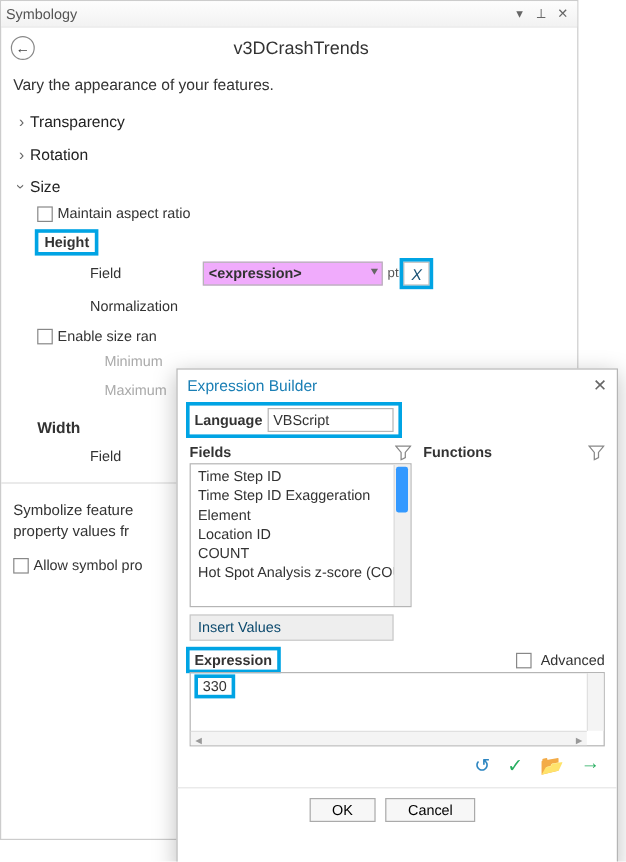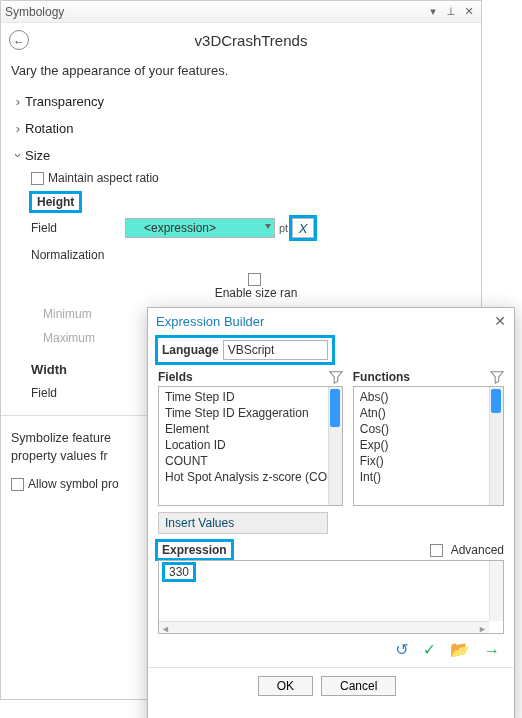--- a/index.html
+++ b/index.html
@@ -13,24 +13,24 @@
   .subtitle { flex:1; text-align:center; font-size:15px; color:#333;}
   .vary { font-size:13px; color:#333; padding:6px 10px 10px 10px;}
   .expander-row { display:flex; align-items:center; padding:6px 0 6px 10px; font-size:13px; color:#222;}
   .chevron { width:14px; text-align:center; color:#666;}
   .indent { padding-left: 30px; }
   .checkbox-row { display:flex; align-items:center; padding:2px 0;}
   .chk { width:13px;height:13px;border:1px solid #888; margin-right:4px; display:inline-block;}
   .highlight-blue { outline: 3px solid #00a4e4; outline-offset: -1px; }
   .label-col { display:inline-block; width:100px; color:#333;}
   .muted { color:#aaa;}
-  .dd { background:#5eead4; border:1px solid #b5b5b5; height:20px; display:inline-flex; align-items:center; padding:0 18px; font-size:12px; position:relative;}
+  .dd { background:#f0abfc; border:1px solid #b5b5b5; height:20px; display:inline-flex; align-items:center; padding:0 4px; font-size:12px; position:relative;font-weight:bold;}
   .dd .caret { position:absolute; right:3px; top:5px; border-left:3px solid transparent;border-right:3px solid transparent;border-top:5px solid #666;}
   .width-hdr { font-size:13px; font-weight:bold; padding:12px 0 4px 26px;}
-  .row { padding:5px 0 5px 26px;}
+  .row { padding:5px 0 5px 26px;margin-left:44px;}
   .bottomtext { padding:14px 10px 0 10px; font-size:12.5px; line-height:1.4; }
   .sep { border-top:1px solid #ddd; margin:10px 0 0 0;}
   
   .popup { position:absolute; left:147px; top:293px; width:368px; height:420px; background:#fff; border:1px solid #b5b5b5; box-shadow:0 4px 18px rgba(0,0,0,0.25);margin-top:14px;}
   .popup-title { display:flex; align-items:center; height:26px; padding:0 8px; color:#1b7fb5; font-size:13px;}
   .popup-title .x { margin-left:auto; color:#666; font-size:14px;}
   .popup-body { padding:4px 10px 8px 10px;}
   .lang-row { display:flex; align-items:flex-end; gap:4px;}
   .lang-box { outline:3px solid #00a4e4; padding:2px 4px; display:inline-flex; align-items:center; gap:4px;}
   .lang-dd { border:1px solid #b5b5b5; height:20px; width:105px; display:inline-flex; align-items:center; padding:0 4px; position:relative; font-size:12px;}
@@ -38,21 +38,21 @@
   .col { flex:1; }
   .col-hdr { font-weight:bold; display:flex; align-items:center; justify-content:space-between; padding-bottom:2px;}
   .filter-icon { width:14px;height:14px; color:#888;}
   .listbox { border:1px solid #b5b5b5; height:120px; overflow:hidden; position:relative; font-size:12px; padding:2px 0;}
   .listbox .item { padding:1px 6px; white-space:nowrap; overflow:hidden; text-overflow:ellipsis;}
   .scroll-track { position:absolute; right:0; top:0; bottom:0; width:14px; background:#f0f0f0; border-left:1px solid #ddd;}
   .scroll-thumb { position:absolute; right:2px; width:10px; background:#3399ff; border-radius:2px;}
   .insert-dd { margin-top:6px; width:170px; border:1px solid #c8c8c8; background:#eee; height:22px; display:flex; align-items:center; padding:0 6px; color:#0c4a6e; position:relative;}
   .expr-hdr-row { display:flex; align-items:center; justify-content:space-between; margin-top:8px;}
   .expr-hdr { font-weight:bold; outline:3px solid #00a4e4; padding:1px 4px;}
-  .expr-box { border:1px solid #b5b5b5; height:74px; margin-top:2px; padding:4px 6px; position:relative; font-size:12px;}
+  .expr-box { border:1px solid #b5b5b5; height:62px; margin-top:2px; padding:4px 6px; position:relative; font-size:12px;}
   .bottom-icons { display:flex; justify-content:flex-end; gap:14px; padding:6px 4px 0 0; font-size:16px;}
   .btn-row { display:flex; justify-content:center; gap:8px; padding:8px 8px 8px 0; border-top:1px solid #e5e5e5;}
   .btn { border:1px solid #aaa; background:#f7f7f7; padding:2px 18px; font-size:12px;}
   .pt-lbl { font-size:11px; color:#555;}
   .xbtn { width:22px;height:20px;border:1px solid #bbb; display:inline-flex; align-items:center;justify-content:center; font-style:italic; font-family:serif; font-size:13px; color:#1a5276; outline:3px solid #00a4e4;}
   .adv-row { display:flex; align-items:center; gap:4px;}
 </style>
 </head>
 <body>
 
@@ -101,21 +101,21 @@
       <span class="pt-lbl">pt</span>
       <span class="xbtn">
           <span>X</span>
         </span>
     </div>
 
     <div class="row" style="padding-left:0;">
       <span class="label-col">Normalization</span>
     </div>
 
-    <div class="checkbox-row" style="padding-top:6px;flex-direction:column;">
+    <div class="checkbox-row" style="padding-top:6px;">
       <span class="chk"></span>
       <span>Enable size ran</span>
     </div>
     <div class="row" style="padding-left:12px;">
       <span class="label-col muted">Minimum</span>
     </div>
     <div class="row" style="padding-left:12px;">
       <span class="label-col muted">Maximum</span>
     </div>
 
@@ -178,33 +178,20 @@
           <span class="caret" style="right:6px;top:8px;"></span>
         </div>
       </div>
       <div class="col">
         <div class="col-hdr">
           <span>Functions</span>
           <svg class="filter-icon" viewBox="0 0 16 16">
               <path d="M1 2h14l-5 6v5l-4 2v-7z" fill="none" stroke="#888" stroke-width="1.2"></path>
             </svg>
         </div>
-        <div class="listbox">
-          <div id="functions-items">
-              <div class="item">Abs()</div>
-              <div class="item">Atn()</div>
-              <div class="item">Cos()</div>
-              <div class="item">Exp()</div>
-              <div class="item">Fix()</div>
-              <div class="item">Int()</div>
-            </div>
-          <div class="scroll-track">
-            <div class="scroll-thumb" style="top:2px;height:24px;"></div>
-          </div>
-        </div>
       </div>
     </div>
 
     <div class="expr-hdr-row">
       <span class="expr-hdr">Expression</span>
       <span class="adv-row">
         <span class="chk"></span>
         <span>Advanced</span>
       </span>
     </div>

